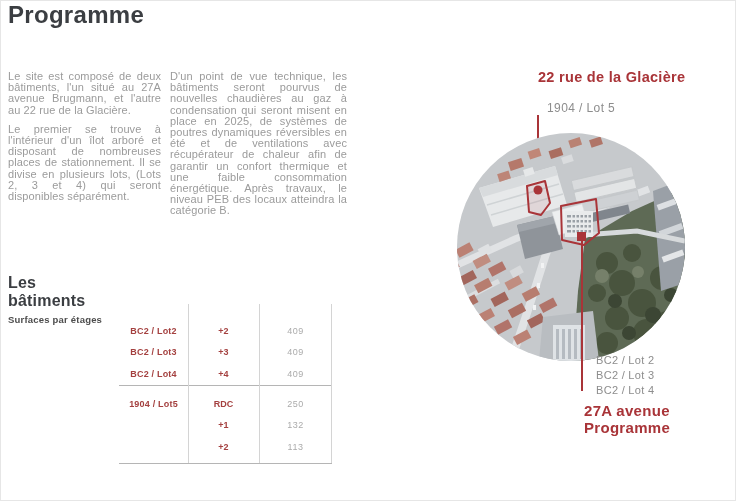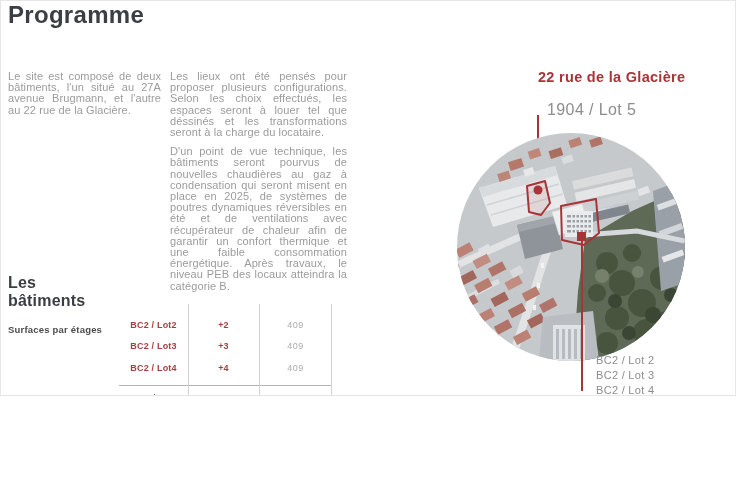--- a/index.html
+++ b/index.html
@@ -1,87 +1,87 @@
 <!DOCTYPE html>
 <html><head>
 <meta charset="utf-8">
 <style>
   * { margin:0; padding:0; box-sizing:border-box; }
   html,body { background:#fff; }
   body { font-family:"Liberation Sans", sans-serif; }
   .page {
-    position:relative; width:736px; height:396px; background:#ffffff;
+    position:relative; width:736px; height:501px; background:#ffffff;
     border:1px solid #e6e6e6; overflow:hidden;
   }
   .page-title {
     position:absolute; left:7px; top:0px;
     font-size:24px; font-weight:800; color:#3b3e42; letter-spacing:.3px;
   }
   
   .col { position:absolute; top:70px; }
   .col-1 { left:7px;  width:153px; }
   .col-2 { left:169px; width:177px; }
   .col p {
     font-size:11px; line-height:11.2px; color:#9b9b9b;
     text-align:justify; margin-bottom:8px; letter-spacing:.1px;
   }
   
   .section-head { position:absolute; left:7px; top:273px; width:110px; }
   .section-title { font-size:16px; font-weight:800; color:#3b3e42; letter-spacing:.2px; }
-  .section-sub   { font-size:9.5px; font-weight:700; color:#4d4d4d; margin-top:14px; letter-spacing:.2px; }
+  .section-sub   { font-size:9.5px; font-weight:700; color:#4d4d4d; margin-top:4px; letter-spacing:.2px; }
   
   .table { position:absolute; left:118px; top:276px; width:213px; height:187px; }
   .thead {
     display:flex; height:27px; background:#bf393c; align-items:center;
   }
   .thead .hc {
     font-size:8px; font-weight:700; color:#7e1f22; text-align:center; line-height:9.5px;
   }
   .hc.c1 { width:69px; } .hc.c2 { width:71px; } .hc.c3 { width:73px; padding:0 8px; }
   .tgroup { position:absolute; left:0; width:213px; }
   .g1 { top:37px; }  .g2 { top:110px; }
-  .trow { display:flex; align-items:center; height:21.5px; }
+  .trow { display:flex; align-items:flex-end; height:21.5px; }
   .trow .c { text-align:center; font-size:9px; }
   .c.lot   { width:69px; font-weight:700; color:#a4403f; letter-spacing:.2px; }
   .c.etage { width:71px; font-weight:700; color:#a4403f; }
   .c.val   { width:73px; color:#ababab; letter-spacing:.5px; }
   .vline { position:absolute; top:27px; width:1px; height:159px; background:#d4d4d4; }
   .vl1 { left:69px; } .vl2 { left:140px; } .vl3 { left:212px; }
   .hline { position:absolute; left:0; width:213px; height:1px; background:#b5b5b5; }
   .hl-mid { top:108px; } .hl-bot { top:186px; }
   
   .map-title {
     position:absolute; font-weight:800; color:#a93438; font-size:14.5px; letter-spacing:.3px;
   }
   .map-title.top { left:537px; top:68px; }
   .map-title.bottom { left:583px; top:401px; font-size:15px; }
   .map-sub {
-    position:absolute; left:546px; top:100px; font-size:16px; color:#8d8d8d; letter-spacing:.4px;
+    position:absolute; left:546px; top:100px; font-size:12px; color:#8d8d8d; letter-spacing:.4px;
   }
   .bc2-labels {
     position:absolute; left:595px; top:352px; font-size:11px; color:#8d8d8d;
     line-height:15.2px; letter-spacing:.3px;
   }
   .leader { position:absolute; width:2px; background:#a93438; }
   .leader-1 { left:536px; top:114px; height:76px; }
   .leader-2 { left:580px; top:236px; height:154px; }
   .aerial { position:absolute; left:456px; top:132px; width:228px; height:228px; }
 </style>
 </head>
 <body>
 
 <div class="page">
 
   <h1 class="page-title">Programme</h1>
 
   <div class="col col-1">
     <p>Le site est composé de deux bâtiments, l'un situé au 27A avenue Brugmann, et l'autre au 22 rue de la Glacière.</p>
+    <p>Le premier se trouve à l'intérieur d'un îlot arboré et disposant de nombreuses places de stationnement. Il se divise en plusieurs lots, (Lots 2, 3 et 4) qui seront disponibles séparément.</p>
   </div>
   <div class="col col-2">
-    <p>Les lieux ont été pensés pour proposer plusieurs configurations. Selon les choix effectués, les espaces seront à louer tel que déssinés et les transformations seront à la charge du locataire.</p>
     <p>D'un point de vue technique, les bâtiments seront pourvus de nouvelles chaudières au gaz à condensation qui seront misent en place en 2025, de systèmes de poutres dynamiques réversibles en été et de ventilations avec récupérateur de chaleur afin de garantir un confort thermique et une faible consommation énergétique. Après travaux, le niveau PEB des locaux atteindra la catégorie B.</p>
   </div>
 
   <div class="section-head">
     <div class="section-title">Les bâtiments</div>
     <div class="section-sub">Surfaces par étages</div>
   </div>
 
   <div class="table">
     <div class="tgroup g1">
@@ -258,15 +258,15 @@
       <rect x="120" y="99" width="9" height="9" fill="#a93438"></rect>
     </g>
   </svg>
 
   <div class="leader leader-2"></div>
   <div class="bc2-labels">
     <div>BC2 / Lot 2</div>
     <div>BC2 / Lot 3</div>
     <div>BC2 / Lot 4</div>
   </div>
-  <div class="map-title bottom">27A avenue Brugmann</div>
+  <div class="map-title bottom">27A avenue Programme</div>
 
 </div>
 
 </body></html>

